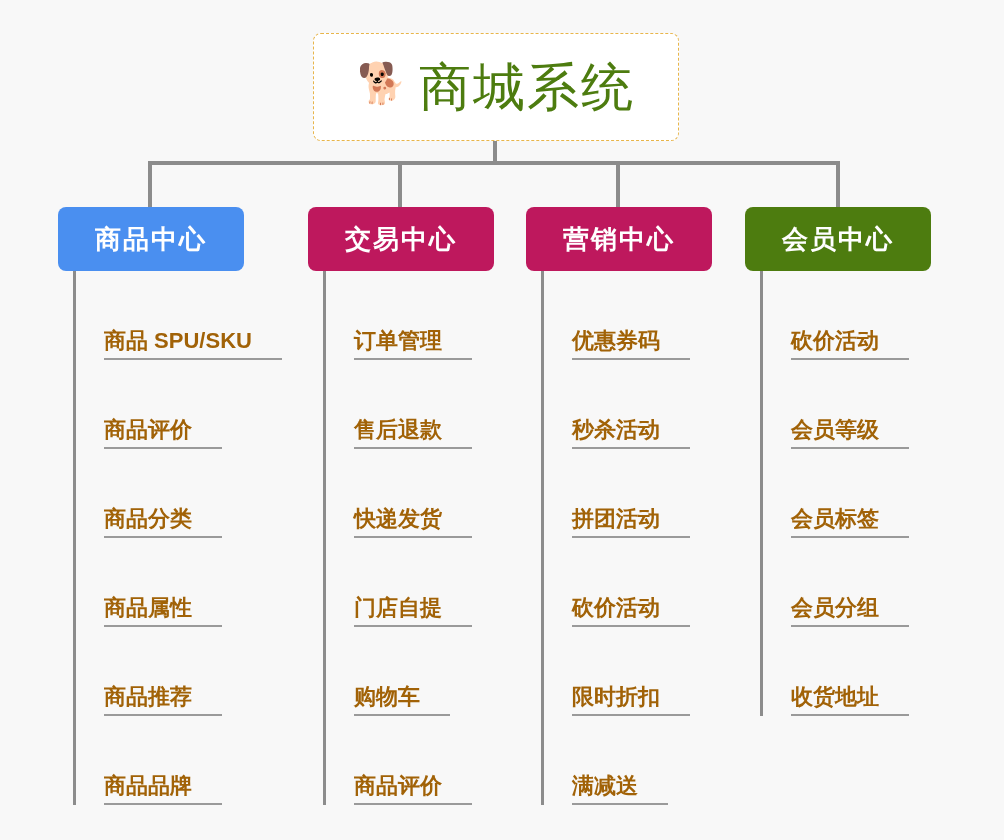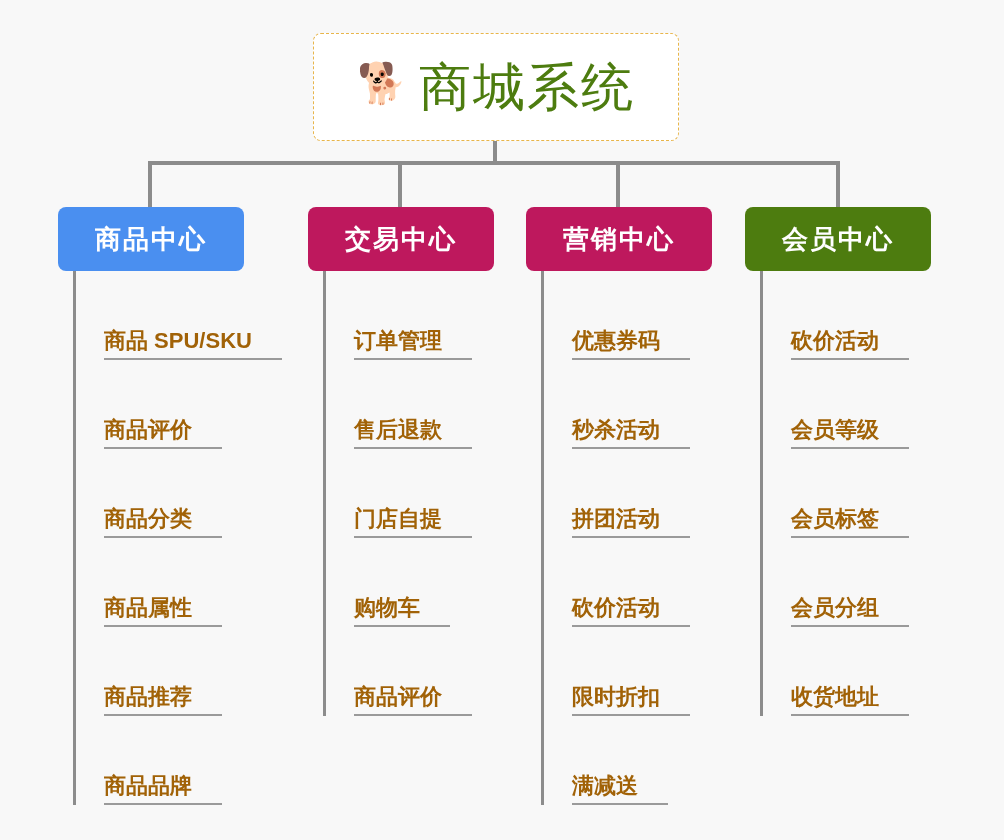--- a/index.html
+++ b/index.html
@@ -177,20 +177,23 @@
         <span>交易中心</span>
       </div>
       <ul class="leaf-list">
         <li class="leaf-item">
           <span class="leaf-label">订单管理</span>
         </li>
         <li class="leaf-item">
           <span class="leaf-label">售后退款</span>
         </li>
         <li class="leaf-item">
+          <span class="leaf-label">快递发货</span>
+        </li>
+        <li class="leaf-item">
           <span class="leaf-label">门店自提</span>
         </li>
         <li class="leaf-item">
           <span class="leaf-label">购物车</span>
         </li>
         <li class="leaf-item">
           <span class="leaf-label">商品评价</span>
         </li>
       </ul>
     </div>

